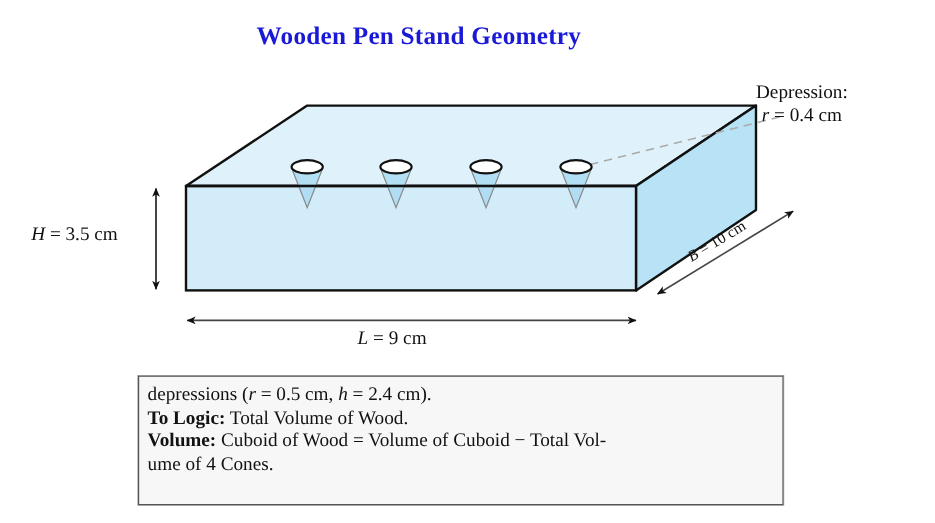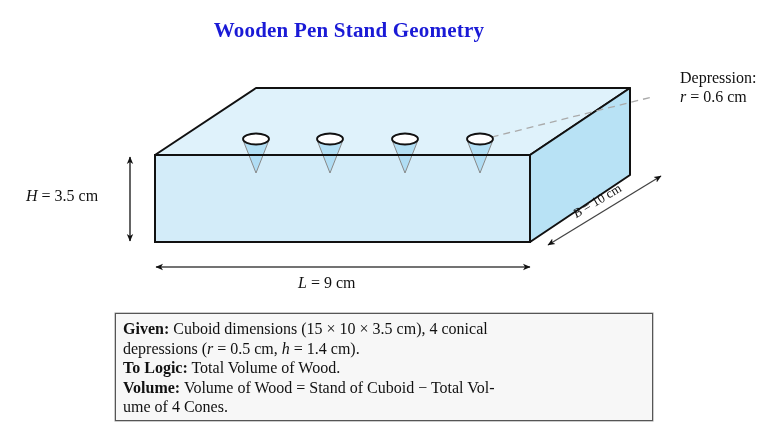--- a/index.html
+++ b/index.html
@@ -1,21 +1,21 @@
 <!DOCTYPE html>
 <html><head>
 <meta charset="utf-8">
 <style>
   html, body { margin: 0; padding: 0; background: #ffffff; }
   body { width: 779px; height: 436px; position: relative; overflow: hidden; font-family: "DejaVu Serif", "Liberation Serif", serif; color: #111; }
   .title { position: absolute; left: 0; width: 698px; top: 18px; text-align: center; font-family: "Liberation Serif", "DejaVu Serif", serif; font-weight: bold; font-size: 21px; color: #1a1ad6; letter-spacing: 0.2px; }
   svg.diagram { position: absolute; left: 0; top: 0; }
   .lbl { position: absolute; font-family: "Liberation Serif", "DejaVu Serif", serif; font-size: 16px; color: #111; white-space: nowrap; }
   .lbl i { font-style: italic; }
-  .dep { left: 680px; top: 68px; line-height: 19px; }
+  .dep { left: 630px; top: 68px; line-height: 19px; text-align: center; }
   .hlbl { left: 26px; top: 187px; }
   .llbl { left: 298px; top: 274px; }
   .blbl { left: 570px; top: 208px; transform: rotate(-31deg); transform-origin: left top; font-size: 13px; }
   .infobox { position: absolute; left: 115px; top: 313px; width: 522px; height: 96px; border: 1.5px solid #555; background: #f7f7f7; padding: 5px 7px; font-family: "Liberation Serif", "DejaVu Serif", serif; font-size: 16px; line-height: 19.5px; color: #111; box-shadow: 0 0 0 0.5px #999; }
   .infobox b { font-weight: bold; }
   .infobox .line { display: block; }
 </style>
 </head>
 <body>
 
@@ -57,26 +57,25 @@
 
   <line x1="130" y1="157" x2="130" y2="241" stroke="#111" stroke-width="1.3" marker-start="url(#arr)" marker-end="url(#arr)"></line>
 
   <line x1="156" y1="267" x2="530" y2="267" stroke="#444" stroke-width="1.3" marker-start="url(#arr)" marker-end="url(#arr)"></line>
 
   <line x1="548" y1="245" x2="661" y2="176" stroke="#444" stroke-width="1.3" marker-start="url(#arr)" marker-end="url(#arr)"></line>
 </svg>
 
 <div class="lbl dep">
   <div>Depression:</div>
-  <div><i>r</i><span> = 0.6 cm</span></div>
+  <div><i>r</i><span> = 0.4 cm</span></div>
 </div>
 
 <div class="lbl hlbl"><i>H</i><span> = 3.5 cm</span></div>
 <div class="lbl llbl"><i>L</i><span> = 9 cm</span></div>
 <div class="lbl blbl"><i>B</i><span> = 10 cm</span></div>
 
 <div class="infobox">
-  <span class="line"><b>Given:</b><span> Cuboid dimensions (15 × 10 × 3.5 cm), 4 conical</span></span>
-  <span class="line"><span>depressions (</span><i>r</i><span> = 0.5 cm, </span><i>h</i><span> = 1.4 cm).</span></span>
+  <span class="line"><span>depressions (</span><i>r</i><span> = 0.5 cm, </span><i>h</i><span> = 2.4 cm).</span></span>
   <span class="line"><b>To Logic:</b><span> Total Volume of Wood.</span></span>
-  <span class="line"><b>Volume:</b><span> Volume of Wood = Stand of Cuboid − Total Vol-</span></span>
+  <span class="line"><b>Volume:</b><span> Cuboid of Wood = Volume of Cuboid − Total Vol-</span></span>
   <span class="line">ume of 4 Cones.</span>
 </div>
 
 </body></html>

